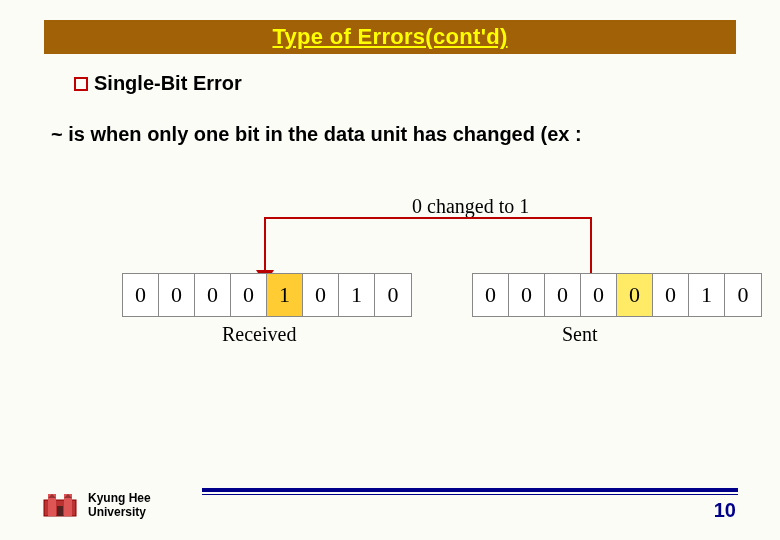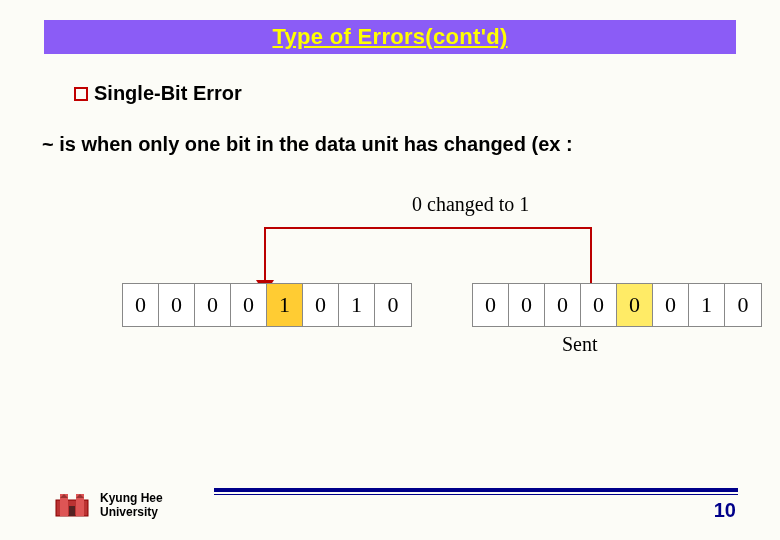--- a/index.html
+++ b/index.html
@@ -11,34 +11,34 @@
     position: relative;
     overflow: hidden;
   }
   .slide {
     width: 100%;
     height: 100%;
     padding: 20px 42px 0 42px;
     position: relative;
   }
   .title-bar {
-    background: #8b5cf6;
+    background: #a16207;
     margin: 0 2px;
     padding: 4px 0;
     text-align: center;
   }
   .title-bar span {
     color: #ffff00;
     font-weight: bold;
     font-size: 22px;
     text-decoration: underline;
     letter-spacing: 0.3px;
   }
   .subhead {
-    margin-top: 28px;
+    margin-top: 18px;
     display: flex;
     align-items: center;
     padding-left: 32px;
   }
   .bullet-sq {
     width: 14px; height: 14px;
     border: 2px solid #c00000;
     display: inline-block;
     margin-right: 6px;
   }
@@ -48,30 +48,30 @@
     font-size: 20px;
   }
   .body-text {
     margin-top: 20px;
     font-size: 20px;
     font-weight: bold;
     line-height: 1.9;
     color: #000;
   }
   .indent-wrap { padding-left: 28px; }
-  .tilde { margin-left: 0; }
+  .tilde { margin-left: 9px; }
 
   .diagram {
     position: relative;
     margin-top: 30px;
     height: 180px;
   }
   .top-label {
     position: absolute;
-    left: 370px; top: 0;
+    left: 370px; top: 12px;
     font-size: 20px;
     font-family: 'Times New Roman', serif;
     color: #000;
   }
 
   
   .conn-top {
     position: absolute;
     left: 222px; top: 34px;
     width: 328px;
@@ -127,21 +127,21 @@
     top: 140px;
     font-family: 'Times New Roman', serif;
     font-size: 20px;
     color: #000;
   }
   .cap-recv { left: 180px; }
   .cap-sent { left: 520px; }
 
   .footer {
     position: absolute;
-    left: 54px; bottom: 20px; right: 42px;
+    left: 42px; bottom: 20px; right: 42px;
     height: 46px;
   }
   .logo {
     position: absolute;
     left: 0; bottom: 2px;
     width: 36px; height: 30px;
   }
   .uni {
     position: absolute;
     left: 46px; bottom: 0;
@@ -211,20 +211,21 @@
       <div class="cell">0</div>
       <div class="cell">0</div>
       <div class="cell">0</div>
       <div class="cell">0</div>
       <div class="cell hl-sent">0</div>
       <div class="cell">0</div>
       <div class="cell">1</div>
       <div class="cell">0</div>
     </div>
 
+    <div class="caption cap-recv">Received</div>
     <div class="caption cap-sent">Sent</div>
   </div>
 
   <div class="footer">
     <svg class="logo" viewBox="0 0 36 30">
       <rect x="2" y="12" width="32" height="16" fill="#b33" stroke="#800" stroke-width="1"></rect>
       <rect x="6" y="6" width="8" height="22" fill="#d55"></rect>
       <rect x="22" y="6" width="8" height="22" fill="#d55"></rect>
       <polygon points="10,6 6,10 14,10" fill="#933"></polygon>
       <polygon points="26,6 22,10 30,10" fill="#933"></polygon>

